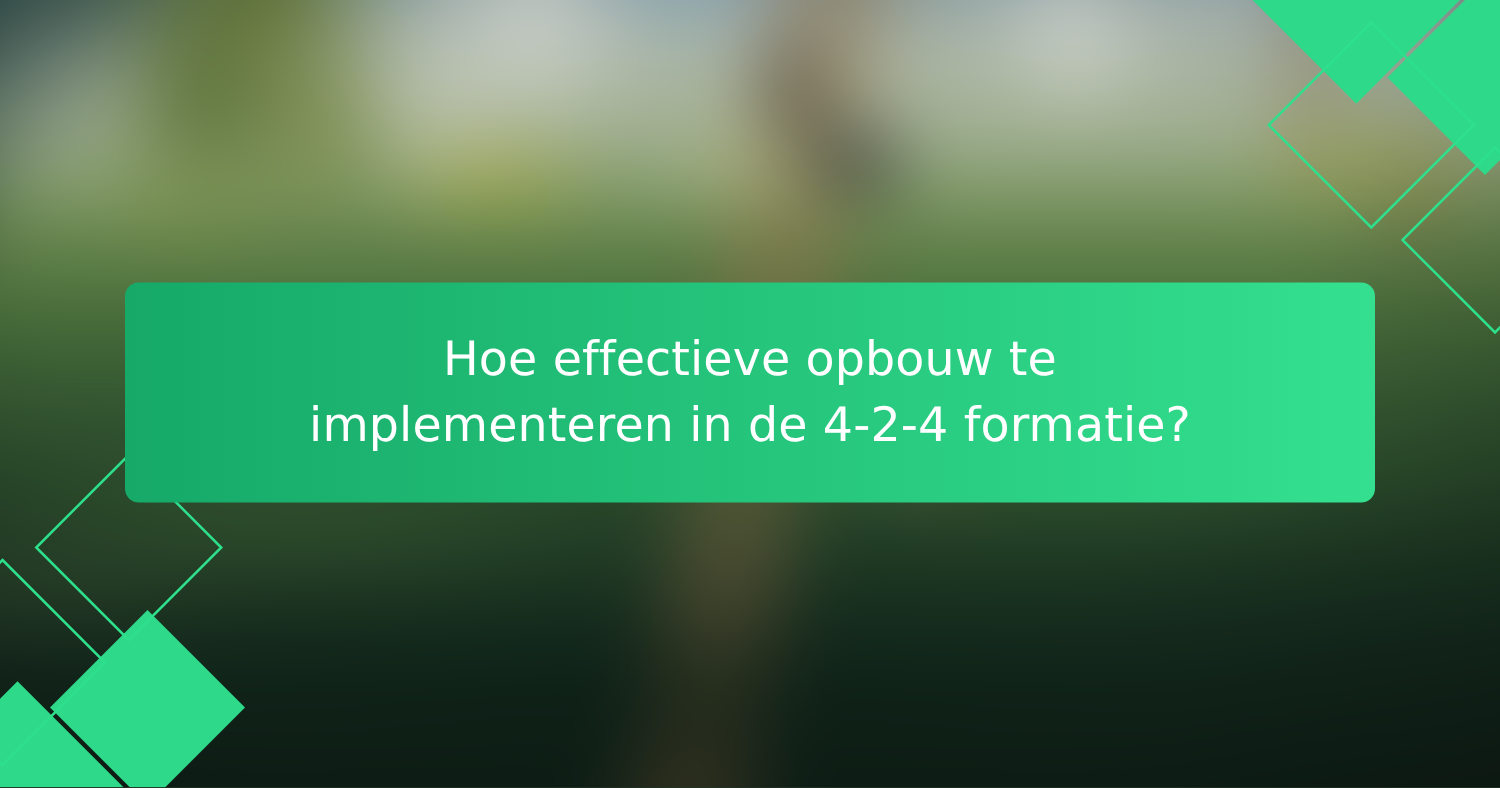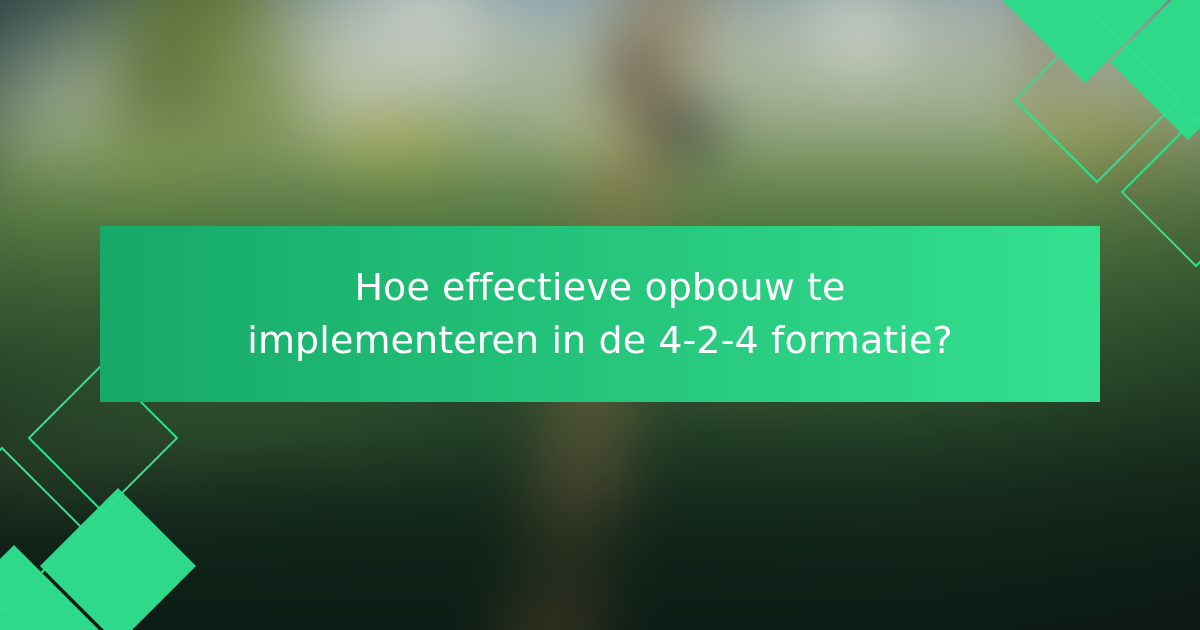--- a/index.html
+++ b/index.html
@@ -128,20 +128,21 @@
     position: absolute;
     left: 100px;
     top: 226px;
     width: 1000px;
     height: 176px;
     display: flex;
     align-items: center;
     justify-content: center;
     box-sizing: border-box;
     padding: 0 44px;
+    border-radius: 11px;
   }
   .banner-title {
     color: #ffffff;
     font-size: 38px;
     line-height: 53px;
     font-weight: 400;
     text-align: center;
     letter-spacing: .1px;
     max-width: 790px;
   }

